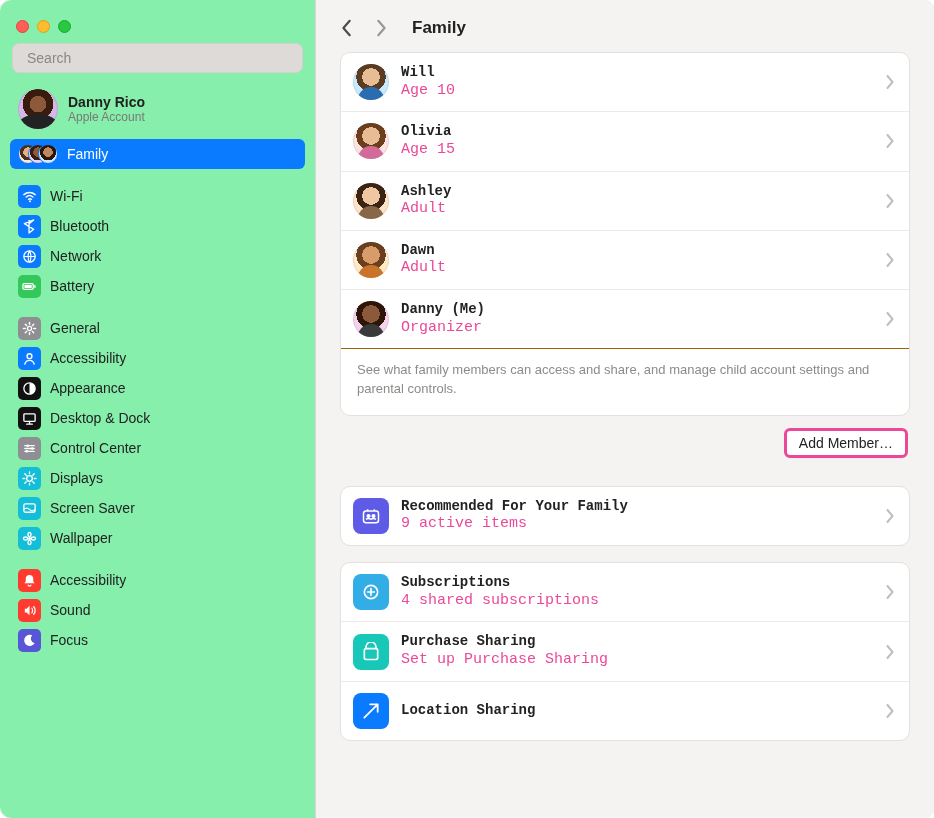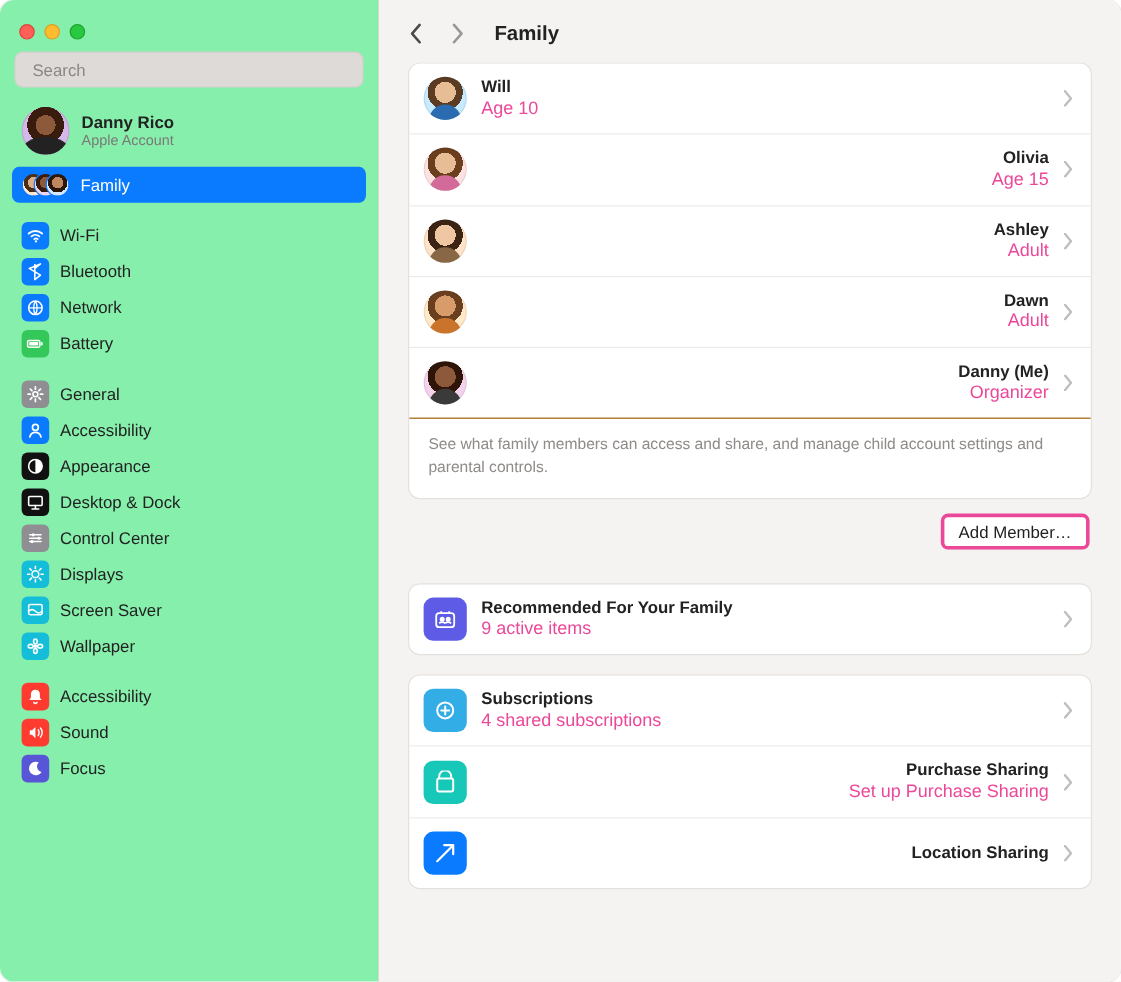--- a/index.html
+++ b/index.html
@@ -131,22 +131,22 @@
     background: #fff;
     border: 1px solid #e3e0dd;
     border-radius: 10px;
     overflow: hidden;
   }
   .row {
     display: flex; align-items: center;
     padding: 11px 14px 11px 12px;
     gap: 12px;
   }
-  .row + .row { border-top: 1px solid #ecebe9; text-align: right; }
-  .row-body { flex: 1; min-width: 0; }
+  .row + .row { border-top: 1px solid #ecebe9; }
+  .row-body { flex: 1; min-width: 0; font-family: Liberation Mono, monospace; }
   .row-title { font-size: 14px; font-weight: 600; color: #222; line-height: 1.25; }
   .row-sub   { font-size: 15px; color: #ec4899; line-height: 1.25; }
   .chev { color: #c1bfbc; flex-shrink: 0; }
   .chev svg { width: 9px; height: 14px; display:block; }
 
   .member-avatar{
     width: 36px; height:36px; border-radius:50%; flex-shrink:0;
     position:relative; overflow:hidden;
     box-shadow: inset 0 0 0 1px rgba(0,0,0,0.08);
   }

